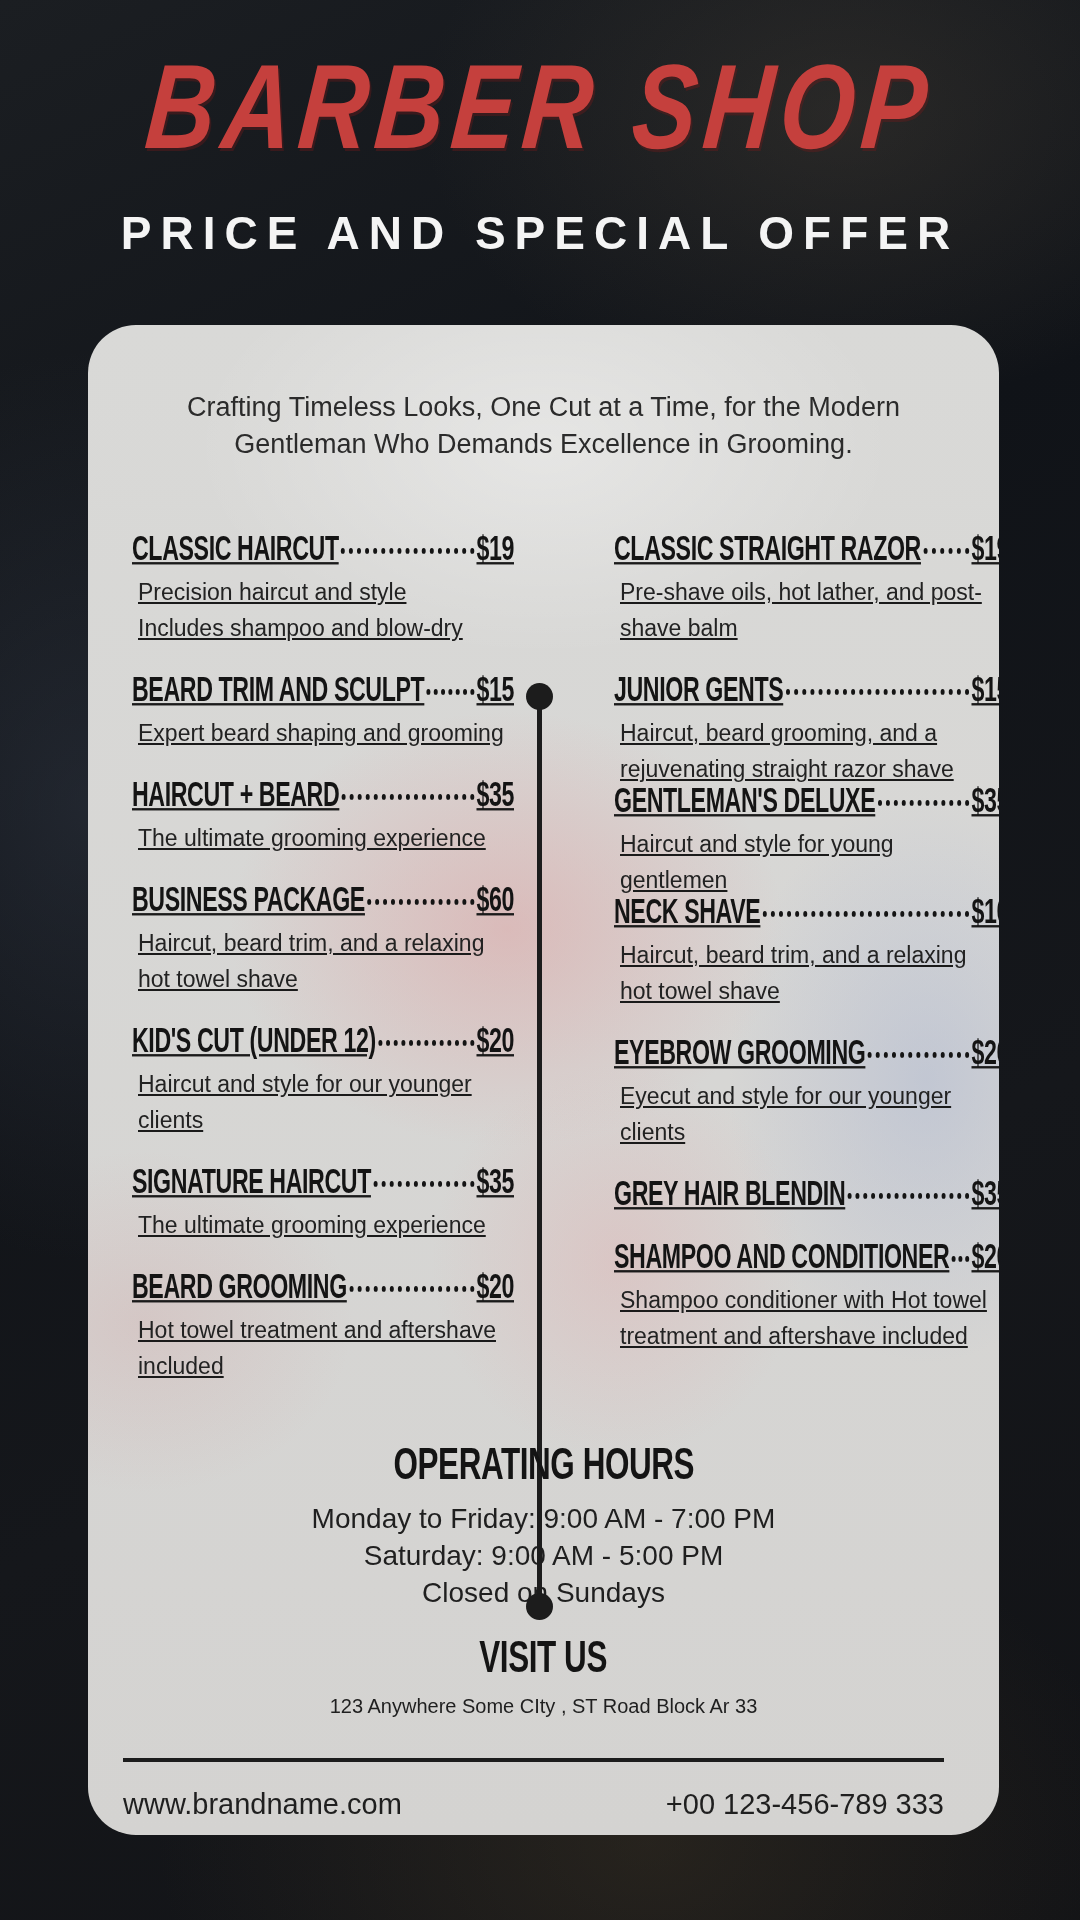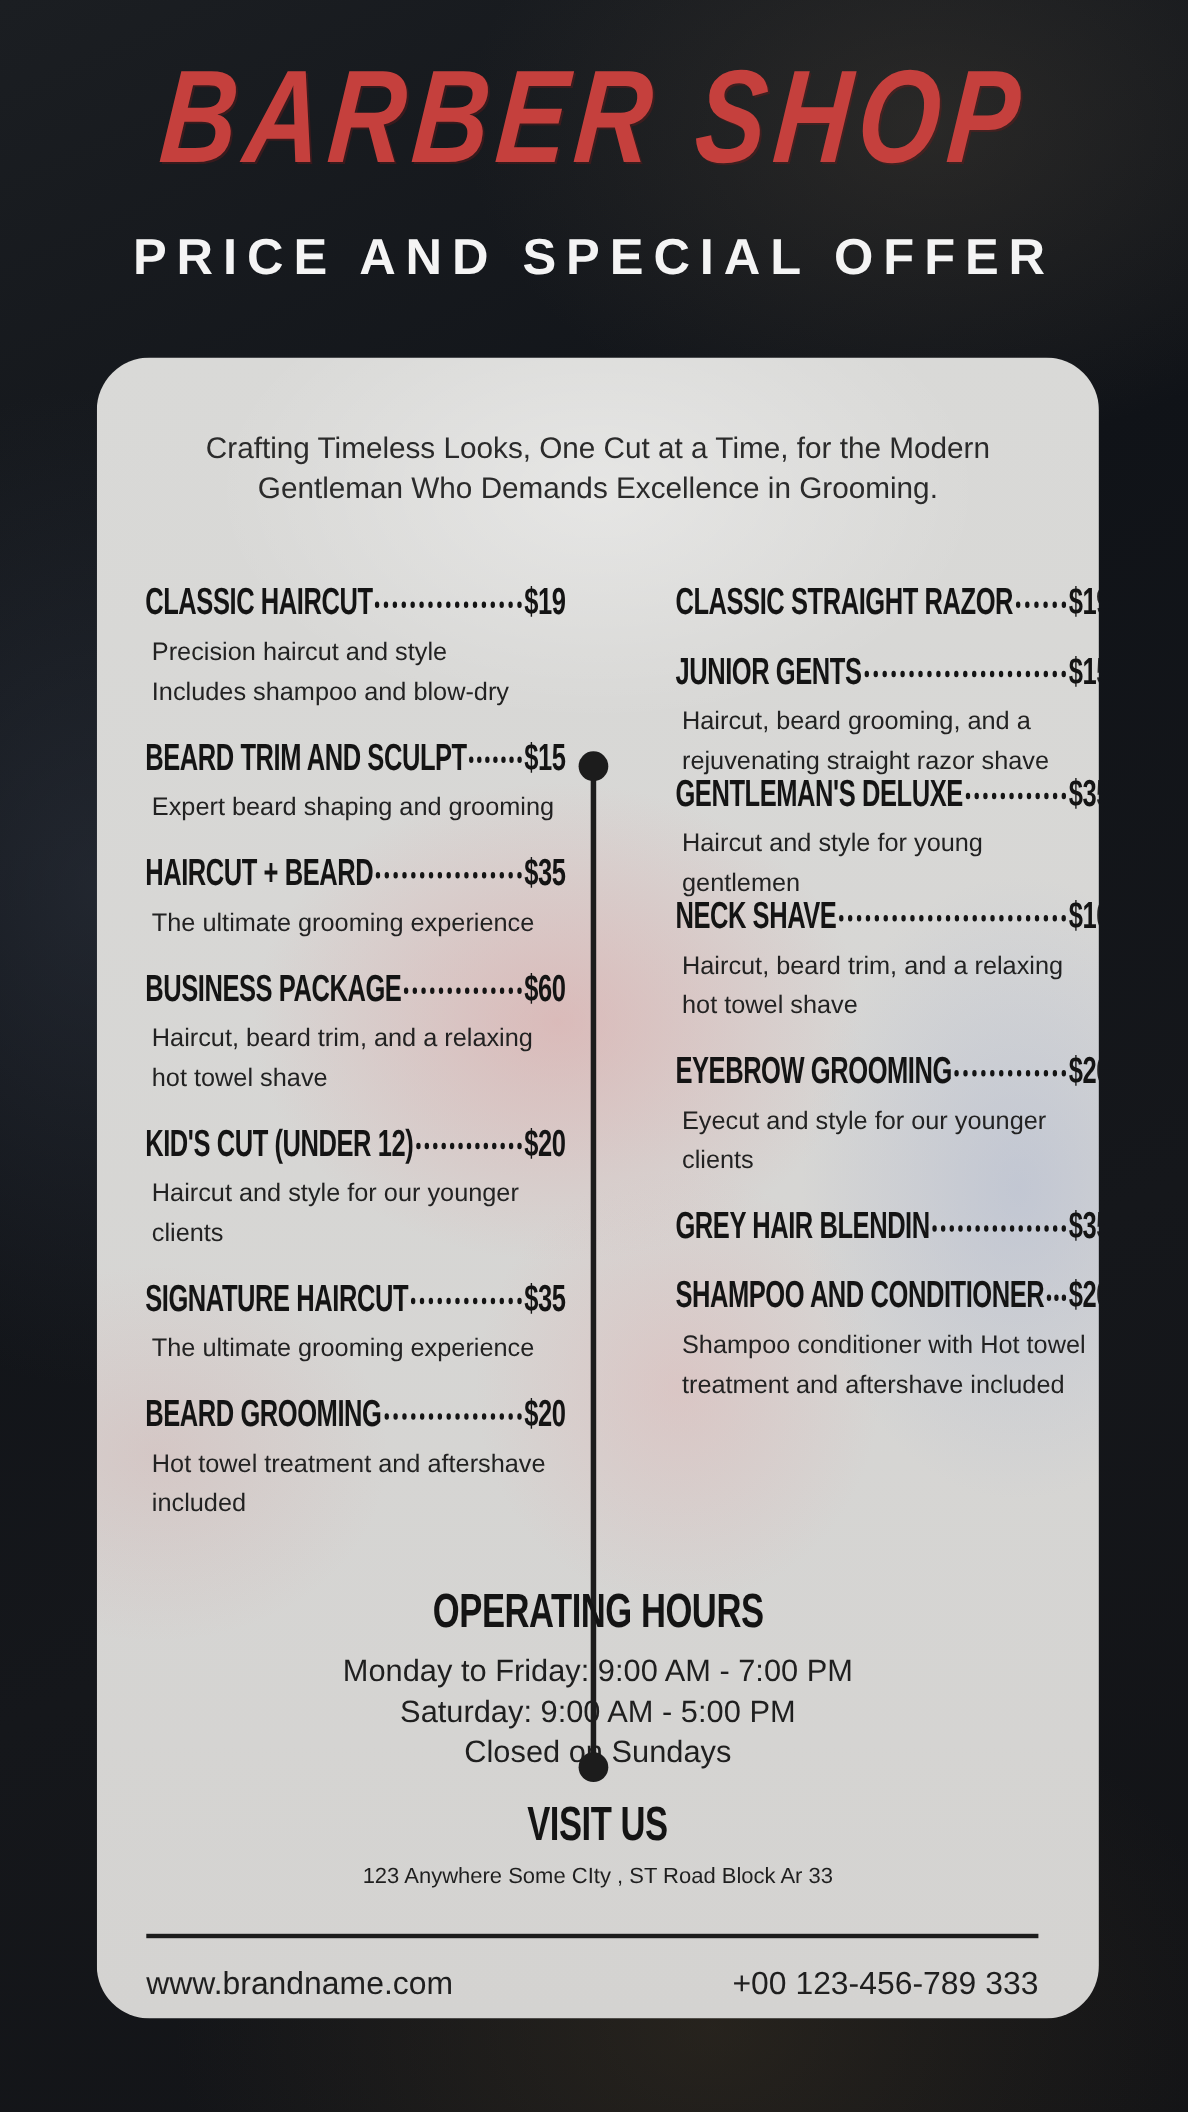--- a/index.html
+++ b/index.html
@@ -56,21 +56,21 @@
   .col { display:flex; flex-direction:column; }
   .col-left  { width:382px; margin-right:56px; }
   .col-right { width:395px; margin-left:44px; }
   .divider-line {
     position:absolute; left:449px; top:162px; width:5px; height:910px;
     background:#1c1c1c; border-radius:3px;
   }
   .divider-dot { position:absolute; left:438px; width:27px; height:27px; border-radius:50%; background:#1c1c1c; }
   .dot-top { top:148px; }
   .dot-bottom { top:1058px; }
-  .item { margin-bottom:30px; }
+  .item { margin-bottom:30px;text-decoration:underline; }
   .item.tight { margin-bottom:0; }
   .item-line {
     display:flex; align-items:baseline;
     width:125%; transform:scale(0.8,1.18); transform-origin:left bottom;
     font-weight:bold; font-size:29px; letter-spacing:-0.5px; color:#141414;
     white-space:nowrap;
   }
   .leader { flex:1; border-bottom:5px dotted #141414; margin:0 3px; transform:translateY(-5px); min-width:8px; }
   .item-desc {
     margin-top:6px; padding-left:6px;
@@ -79,21 +79,21 @@
   }
   .section { text-align:center; }
   .hours { margin-top:34px; }
   .section-heading {
     display:inline-block; font-weight:bold; font-size:37px; color:#141414;
     letter-spacing:-0.5px; transform:scale(0.85,1.18); transform-origin:center bottom;
   }
   .hours-lines { margin-top:10px; font-size:28px; line-height:37px; color:#1f1f1f; }
   .visit { margin-top:30px; }
   .address { margin-top:12px; font-size:20px; color:#1f1f1f; }
-  .card-footer { position:absolute; left:45px; right:55px; bottom:14px; }
+  .card-footer { position:absolute; left:35px; right:55px; bottom:14px; }
   .footer-rule { height:4px; background:#1c1c1c; margin:0 0 26px 0; }
   .footer-row { display:flex; justify-content:space-between; align-items:baseline; font-size:29px; color:#1f1f1f; }
 </style>
 </head>
 <body>
 
 <div class="bg"></div>
 
 <div class="header">
   <div class="poster-title">BARBER SHOP</div>
@@ -172,20 +172,22 @@
       </div>
     </div>
 
     <div class="col col-right">
       <div class="item">
         <div class="item-line">
           <span>CLASSIC STRAIGHT RAZOR</span>
           <span class="leader"></span>
           <span>$19</span>
         </div>
+        <div class="item-desc">Pre-shave oils, hot lather, and post-
+shave balm</div>
       </div>
       <div class="item tight">
         <div class="item-line">
           <span>JUNIOR GENTS</span>
           <span class="leader"></span>
           <span>$15</span>
         </div>
         <div class="item-desc">Haircut, beard grooming, and a
 rejuvenating straight razor shave</div>
       </div>

